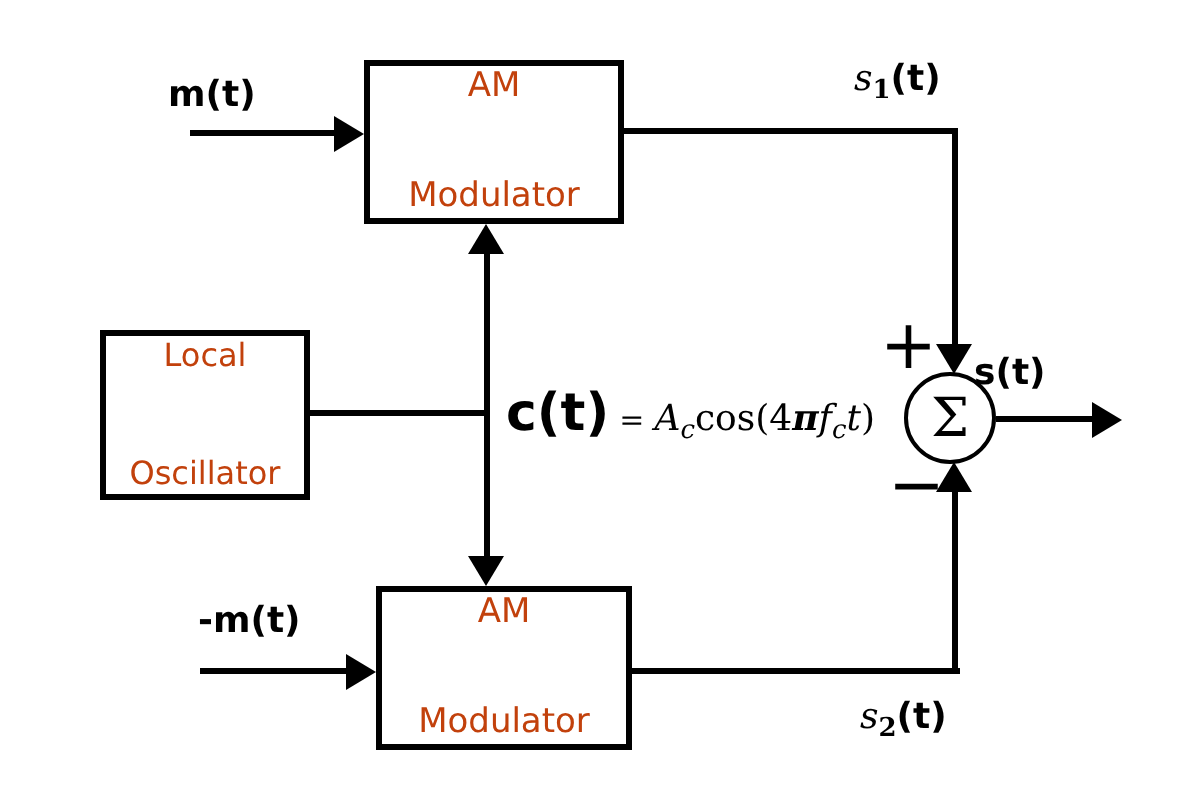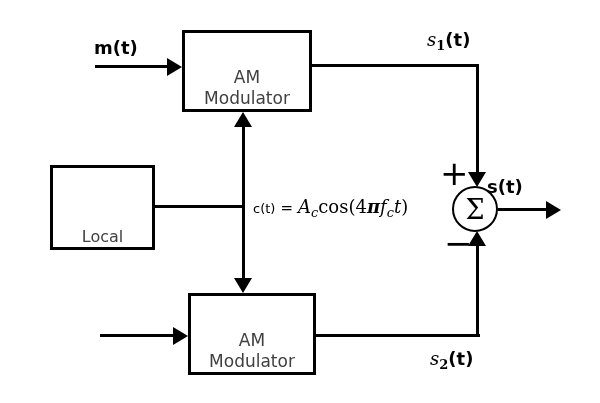--- a/index.html
+++ b/index.html
@@ -14,25 +14,25 @@
   }
   
   .box {
     position: absolute;
     box-sizing: border-box;
     border: 3px solid #000000;
     background: #ffffff;
     display: flex;
     flex-direction: column;
     align-items: center;
-    justify-content: flex-end;
+    justify-content: space-between;
     text-align: center;
     font-size: 17px;
     line-height: 21px;
-    color: #404040;
+    color: #c2410c;
   }
   
   .wire { position: absolute; background: #000000; }
   
   .ah { position: absolute; width: 0; height: 0; }
   .ah-right { border-top: 9px solid transparent; border-bottom: 9px solid transparent; border-left: 15px solid #000000; }
   .ah-down  { border-left: 9px solid transparent; border-right: 9px solid transparent; border-top: 15px solid #000000; }
   .ah-up    { border-left: 9px solid transparent; border-right: 9px solid transparent; border-bottom: 15px solid #000000; }
   
   .sig {
@@ -80,38 +80,39 @@
     font-weight: normal;
   }
   
   .formula {
     position: absolute;
     white-space: nowrap;
     font-size: 18px;
     line-height: 26px;
     font-family: "DejaVu Serif", "Liberation Serif", serif;
   }
-  .f-lhs { font-family: "DejaVu Sans", "Liberation Sans", sans-serif; font-weight: normal; font-size: 13px; }
+  .f-lhs { font-family: "DejaVu Sans", "Liberation Sans", sans-serif; font-weight: bold; font-size: 26px; }
   .f-eq  { font-size: 15px; margin: 0 5px; }
   .f-it  { font-style: italic; }
   .f-pi  { font-style: italic; font-weight: bold; }
   .formula sub { font-style: italic; font-size: 13px; vertical-align: -4px; line-height: 0; }
 </style>
 </head>
 <body>
 
 <div class="canvas">
 
   <div class="box" style="left:182px; top:30px; width:130px; height:82px;">
     <span>AM</span>
     <span>Modulator</span>
   </div>
 
   <div class="box" style="left:50px; top:165px; width:105px; height:85px; font-size:16px; line-height:20px;">
     <span>Local</span>
+    <span>Oscillator</span>
   </div>
 
   <div class="box" style="left:188px; top:293px; width:128px; height:82px;">
     <span>AM</span>
     <span>Modulator</span>
   </div>
 
   <div class="sum-circle" style="left:452px; top:186px;">
     <span class="sum-sigma">Σ</span>
   </div>
@@ -134,22 +135,23 @@
   <div class="wire" style="left:100px; top:334px; width:74px; height:3px;"></div>
   <div class="ah ah-right" style="left:173px; top:327px;"></div>
 
   <div class="wire" style="left:315px; top:334px; width:165px; height:3px;"></div>
   <div class="wire" style="left:476px; top:246px; width:3px; height:91px;"></div>
   <div class="ah ah-up" style="left:468px; top:231px;"></div>
 
   <div class="wire" style="left:498px; top:208px; width:50px; height:3px;"></div>
   <div class="ah ah-right" style="left:546px; top:201px;"></div>
 
-  <div class="sig" style="left:94px; top:38px;">m(t)</div>
+  <div class="sig" style="left:84px; top:38px;">m(t)</div>
 
+  <div class="sig" style="left:99px; top:301px;">-m(t)</div>
 
   <div class="sig" style="left:427px; top:30px;">
     <span class="math-var">s</span><sub>1</sub><span>(t)</span>
   </div>
 
   <div class="sig" style="left:430px; top:349px;">
     <span class="math-var">s</span><sub>2</sub><span>(t)</span>
   </div>
 
   <div class="sig" style="left:487px; top:177px;">s(t)</div>

